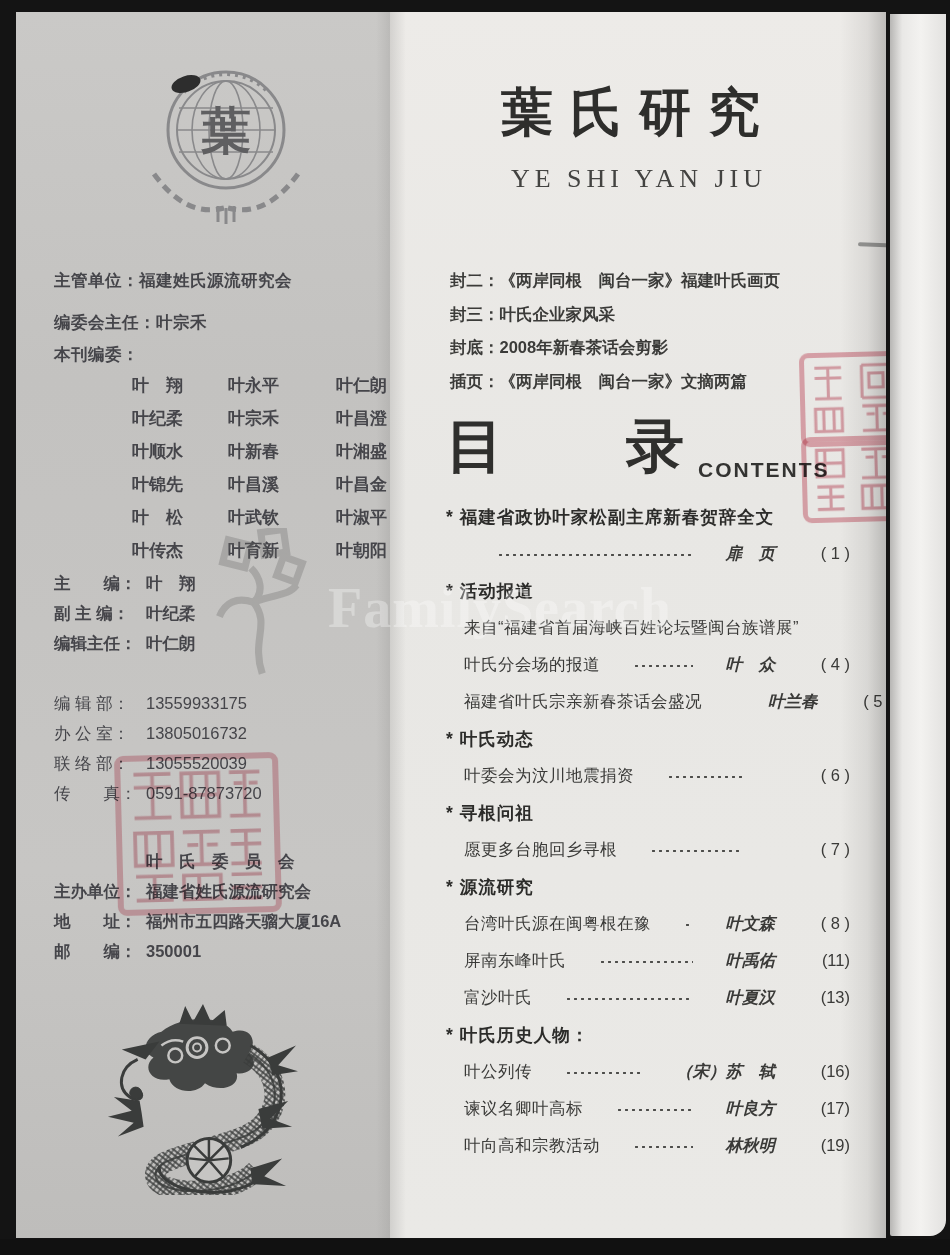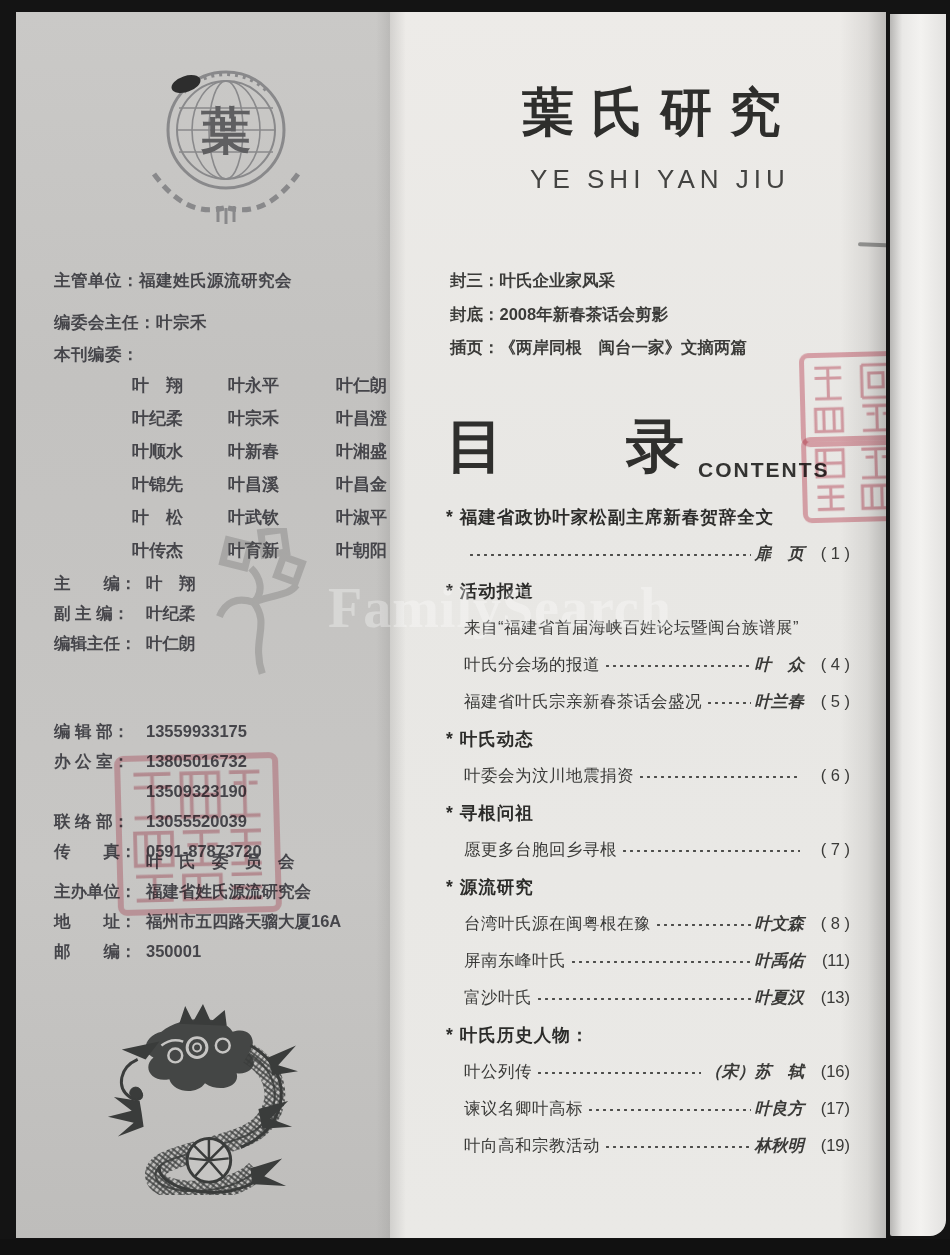--- a/index.html
+++ b/index.html
@@ -19,39 +19,39 @@
         background:linear-gradient(90deg,#b7b6b4 0%,#e9e8e6 22%,#f3f2f0 55%,#e3e2e0 100%);}
   .fold-line-b{position:absolute;left:842px;top:231px;width:46px;height:4px;background:#979795;transform:rotate(2deg);border-radius:2px;}
 
   
   .logo-wrap{position:absolute;left:118px;top:44px;width:184px;height:172px;}
   .lline{position:absolute;left:38px;font-size:16.5px;font-weight:700;letter-spacing:.5px;color:#45454a;white-space:nowrap;}
   .lbl{display:inline-block;min-width:92px;}
   .board-grid{position:absolute;left:116px;top:362px;display:grid;
         grid-template-columns:96px 108px 96px;row-gap:10px;font-size:17px;font-weight:600;color:#45454a;}
   .staff-block{position:absolute;left:38px;top:556px;line-height:30px;font-size:16.5px;font-weight:600;color:#45454a;white-space:nowrap;}
-  .contact-block{position:absolute;left:38px;top:704px;line-height:30px;font-size:16.5px;font-weight:700;color:#45454a;white-space:nowrap;}
+  .contact-block{position:absolute;left:38px;top:676px;line-height:30px;font-size:16.5px;font-weight:400;color:#45454a;white-space:nowrap;}
   .host-block{position:absolute;left:38px;top:834px;line-height:30px;font-size:16.5px;font-weight:600;color:#45454a;white-space:nowrap;}
   .dragon-wrap{position:absolute;left:86px;top:990px;width:200px;height:200px;}
 
   
-  .title-block{position:absolute;left:0;top:66px;width:470px;text-align:center;padding-left:35px;}
+  .title-block{position:absolute;left:0;top:66px;width:470px;text-align:center;padding-left:14px;}
   .title-cn{font-family:"DejaVu Serif","Liberation Serif",serif;font-size:52px;font-weight:600;
         letter-spacing:17px;color:#2e2e2c;white-space:nowrap;}
-  .title-py{margin-top:16px;font-family:Liberation Sans, sans-serif;font-size:26px;
+  .title-py{margin-top:16px;font-family:Liberation Serif, serif;font-size:26px;
         letter-spacing:5px;color:#434341;white-space:nowrap;}
   .covers{position:absolute;left:60px;top:252px;line-height:33.5px;font-size:16.5px;font-weight:700;color:#3b3b39;white-space:nowrap;}
   .contents-title{position:absolute;left:56px;top:396px;display:flex;align-items:flex-end;}
   .ct-cn{font-size:58px;font-weight:700;color:#2f2f2d;letter-spacing:2px;white-space:pre;}
   .ct-en{font-size:21px;font-weight:600;color:#333331;letter-spacing:2px;margin:0 0 4px 12px;}
   .toc{position:absolute;left:56px;top:486px;width:404px;}
   .toc-row{height:37px;display:flex;align-items:center;font-size:16.5px;color:#3a3a38;}
   .toc-h{font-size:17.5px;font-weight:700;color:#2c2c2a;letter-spacing:1px;}
   .toc-t{padding-left:18px;letter-spacing:.5px;}
-  .toc-e{padding-left:18px;}
+  .toc-e{padding-left:18px;gap:29px;}
   .toc-e .ti{white-space:nowrap;letter-spacing:.5px;}
   .dots{flex:1;height:1em;margin:0 4px;align-self:center;
         background-image:radial-gradient(circle,#4c4c4a 1.1px,rgba(0,0,0,0) 1.4px);
         background-size:7px 6px;background-repeat:repeat-x;background-position:0 62%;}
   .au{font-family:"Liberation Serif","DejaVu Serif",serif;font-style:italic;font-weight:600;white-space:nowrap;}
   .pg{min-width:46px;text-align:right;white-space:nowrap;}
 
   
   .seal{position:absolute;border:5px solid #e39aa6;border-radius:9px;mix-blend-mode:multiply;
         opacity:.8;transform:rotate(-1.5deg);filter:blur(.4px);}
@@ -118,21 +118,20 @@
 
   <div class="staff-block">
     <div><span class="lbl">主　　编：</span><span>叶　翔</span></div>
     <div><span class="lbl">副 主 编：</span><span>叶纪柔</span></div>
     <div><span class="lbl">编辑主任：</span><span>叶仁朗</span></div>
   </div>
 
   <div class="contact-block">
     <div><span class="lbl">编 辑 部：</span><span>13559933175</span></div>
     <div><span class="lbl">办 公 室：</span><span>13805016732</span></div>
-    <div><span class="lbl"></span><span>13509323190</span></div>
     <div><span class="lbl">联 络 部：</span><span>13055520039</span></div>
     <div><span class="lbl">传　　真：</span><span>0591-87873720</span></div>
   </div>
 
   <div class="host-block">
     <div><span class="lbl"></span><span>叶　氏　委　员　会</span></div>
     <div><span class="lbl">主办单位：</span><span>福建省姓氏源流研究会</span></div>
     <div><span class="lbl">地　　址：</span><span>福州市五四路天骝大厦16A</span></div>
     <div><span class="lbl">邮　　编：</span><span>350001</span></div>
   </div>
@@ -178,20 +177,21 @@
     </svg>
   </div>
 
   <div class="right-col-content" style="position:absolute;left:374px;top:0;width:496px;height:100%;">
     <div class="title-block">
       <div class="title-cn">葉氏研究</div>
       <div class="title-py">YE SHI YAN JIU</div>
     </div>
 
     <div class="covers">
+      <div>封二：《两岸同根　闽台一家》福建叶氏画页</div>
       <div>封三：叶氏企业家风采</div>
       <div>封底：2008年新春茶话会剪影</div>
       <div>插页：《两岸同根　闽台一家》文摘两篇</div>
     </div>
 
     <div class="contents-title">
       <span class="ct-cn">目　　录</span>
       <span class="ct-en">CONTENTS</span>
     </div>
 

